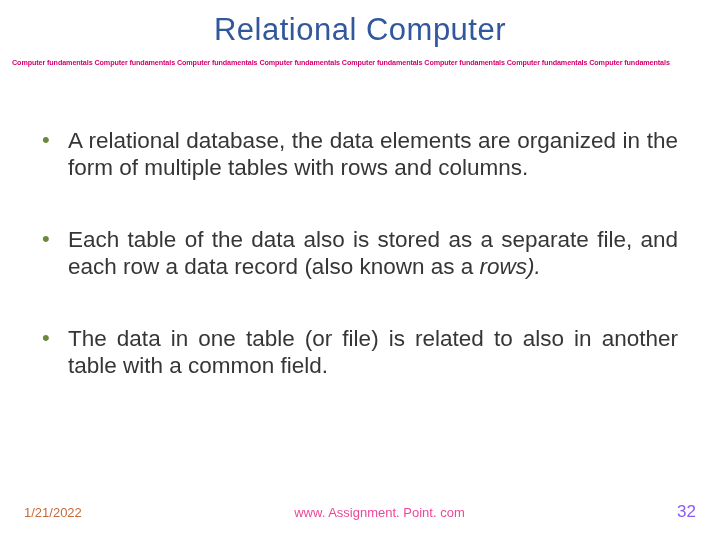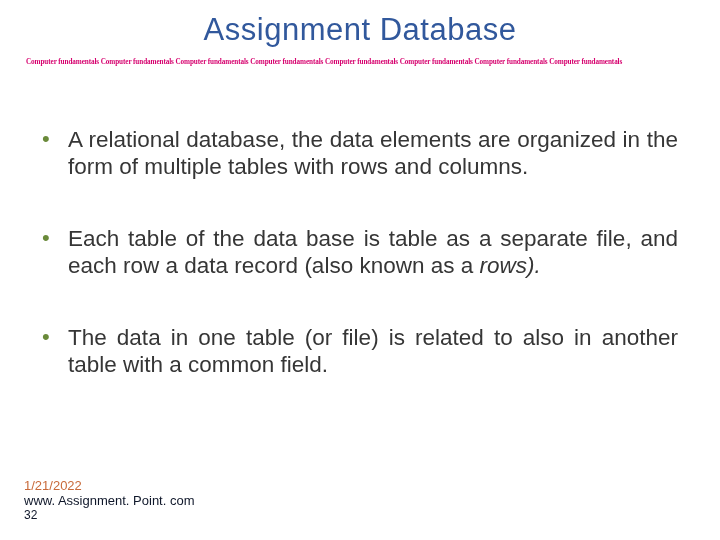--- a/index.html
+++ b/index.html
@@ -19,27 +19,26 @@
     text-align: center;
     font-size: 31px;
     color: #31589c;
     font-weight: normal;
     padding-top: 12px;
     letter-spacing: 0.5px;
   }
   .ruler {
     color: #d6006e;
     font-size: 7.2px;
-    font-family: Liberation Serif, serif;
+    font-family: Liberation Sans, sans-serif;
     font-weight: bold;
     white-space: nowrap;
     overflow: hidden;
     padding: 10px 12px 0 12px;
     letter-spacing: -0.1px;
-    margin-left: 14px;
   }
   .content {
     padding: 0 42px 0 42px;
     margin-top: 60px;
   }
   .bullet {
     color: #363636;
     font-size: 22.5px;
     line-height: 1.22;
     text-align: justify;
@@ -62,45 +61,44 @@
   .footer {
     position: absolute;
     bottom: 18px;
     left: 0;
     width: 100%;
     padding: 0 24px;
     display: flex;
     justify-content: center;
     align-items: baseline;
     font-family: Arial, sans-serif;
-    flex-direction: column;
   }
   .footer .date { color: #c86a3a; font-size: 13px; }
-  .footer .link { color: #0f172a; font-size: 13px; text-align: center; flex: 1; }
-  .footer .num  { color: #0f172a; font-size: 12px; }
+  .footer .link { color: #ec4899; font-size: 13px; text-align: center; flex: 1; }
+  .footer .num  { color: #8b5cf6; font-size: 17px; }
 </style>
 </head>
 <body>
 
 <div class="slide">
 
-  <h1 class="title">Assignment Database</h1>
+  <h1 class="title">Relational Computer</h1>
 
   <div class="ruler">Computer fundamentals Computer fundamentals Computer fundamentals Computer fundamentals Computer fundamentals Computer fundamentals Computer fundamentals Computer fundamentals</div>
 
   <div class="content">
 
     <div class="bullet">
       <span class="dot">•</span>
       <span>A relational database, the data elements are organized in the form of multiple tables with rows and columns.</span>
     </div>
 
     <div class="bullet">
       <span class="dot">•</span>
-      <span>Each table of the data base is table as a separate file, and each row a data record (also known as a </span><span class="tuple">rows).</span><span></span>
+      <span>Each table of the data also is stored as a separate file, and each row a data record (also known as a </span><span class="tuple">rows).</span><span></span>
     </div>
 
     <div class="bullet">
       <span class="dot">•</span>
       <span>The data in one table (or file) is related to also in another table with a common field.</span>
     </div>
 
   </div>
 
   <div class="footer">

